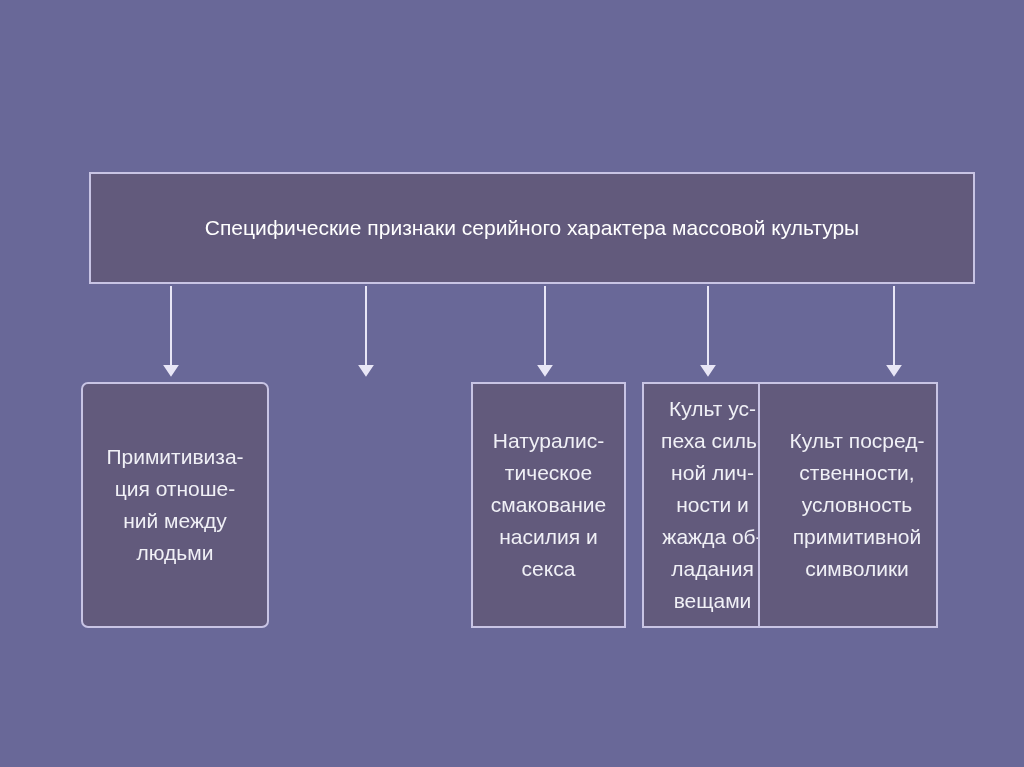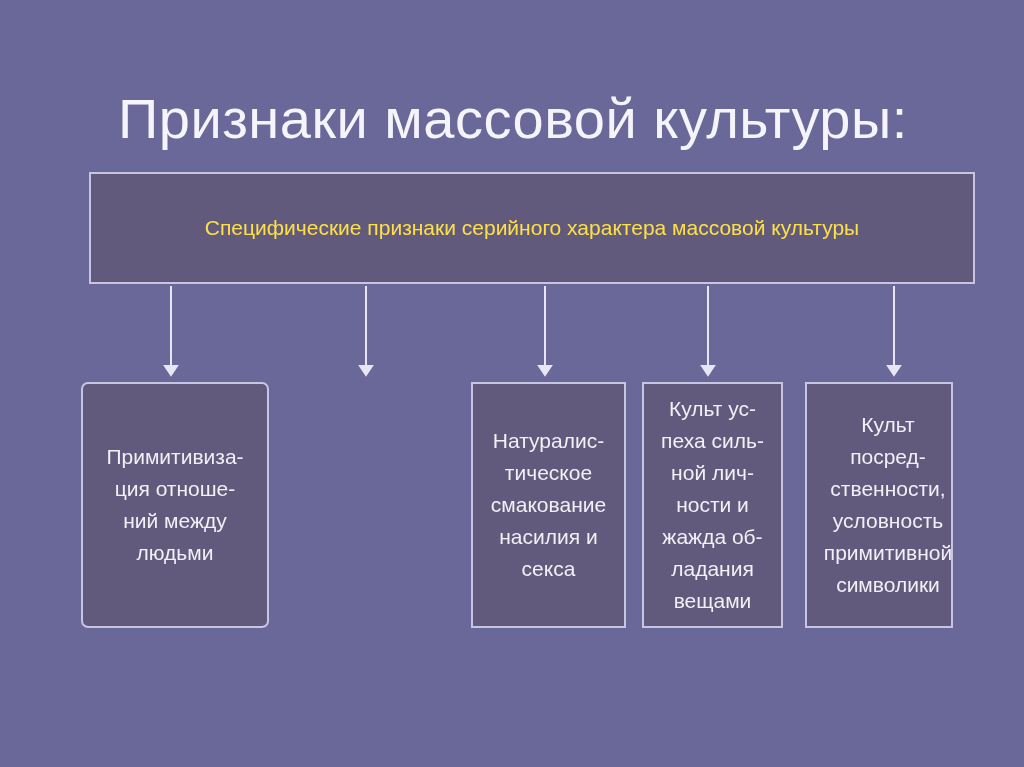--- a/index.html
+++ b/index.html
@@ -15,41 +15,40 @@
     font-size: 56px; color: #f4f4fa; font-weight: normal;
     letter-spacing: 0.5px; white-space: nowrap;
   }
   .header-box {
     position: absolute; left: 89px; top: 172px; width: 886px; height: 112px;
     box-sizing: border-box;
     background: #625a7c; border: 2px solid #c8c4e4;
     display: flex; align-items: center; justify-content: center;
   }
   .header-text {
-    font-size: 21px; color: #fde047; white-space: nowrap;
+    font-size: 21px; color: #ffffff; white-space: nowrap;
   }
   .connector { position: absolute; left: 0; top: 0; }
   .child-box {
     position: absolute; top: 382px; height: 246px;
     box-sizing: border-box;
     background: #625a7c; border: 2px solid #c8c4e4;
     display: flex; align-items: center; justify-content: center;
     text-align: center;
   }
   .child-text {
     font-size: 21px; line-height: 32px; color: #f0f0f6;
     white-space: pre-line;
   }
 </style>
 </head>
 <body>
 
 <div class="slide">
 
-  <div class="title">Признаки массовой культуры:</div>
 
   <div class="header-box">
     <span class="header-text">Специфические признаки серийного характера массовой культуры</span>
   </div>
 
   <svg class="connector" width="1024" height="767">
     <g stroke="#e8e6f6" stroke-width="2" fill="#e8e6f6">
       <g>
         <line x1="171" y1="286" x2="171" y2="366"></line>
         <polygon points="165,366 177,366 171,375"></polygon>
@@ -92,21 +91,21 @@
   <div class="child-box" style="left:642px; width:141px;">
     <span class="child-text">Культ ус-
 пеха силь-
 ной лич-
 ности и
 жажда об-
 ладания
 вещами</span>
   </div>
 
-  <div class="child-box" style="left:805px; width:148px;padding-left:18px;">
+  <div class="child-box" style="left:758px; width:180px;padding-left:18px;">
     <span class="child-text">Культ посред-
 ственности,
 условность
 примитивной
 символики</span>
   </div>
 
 </div>
 
 </body></html>

